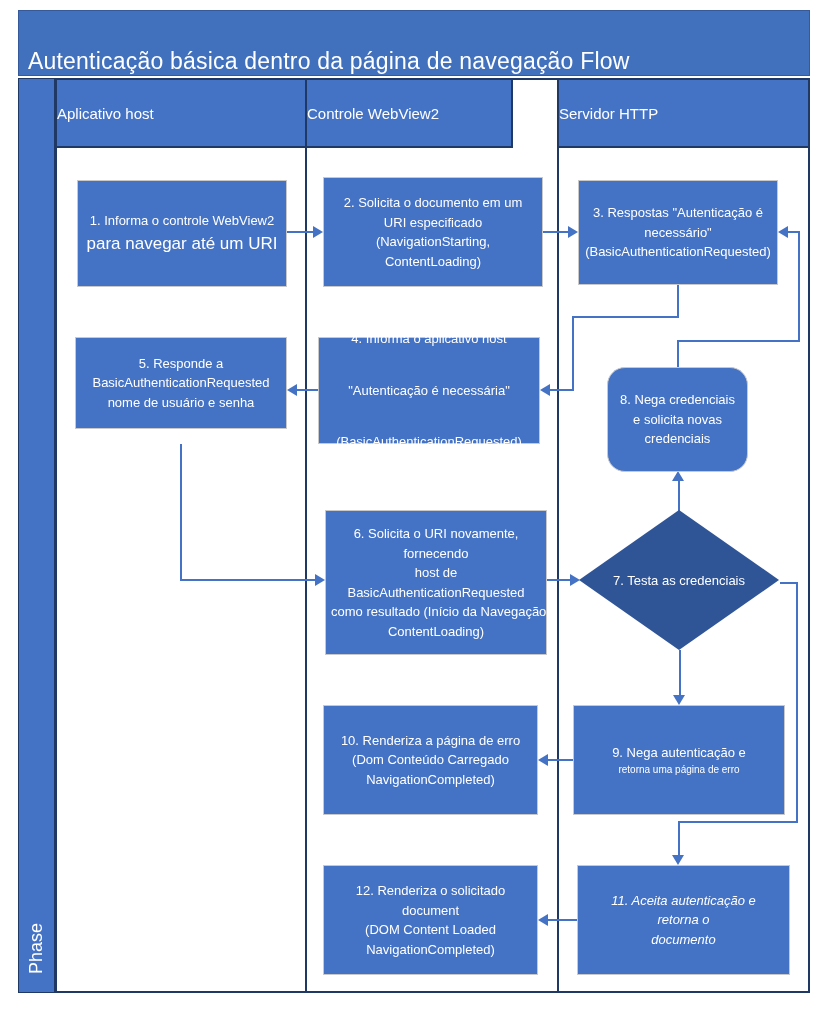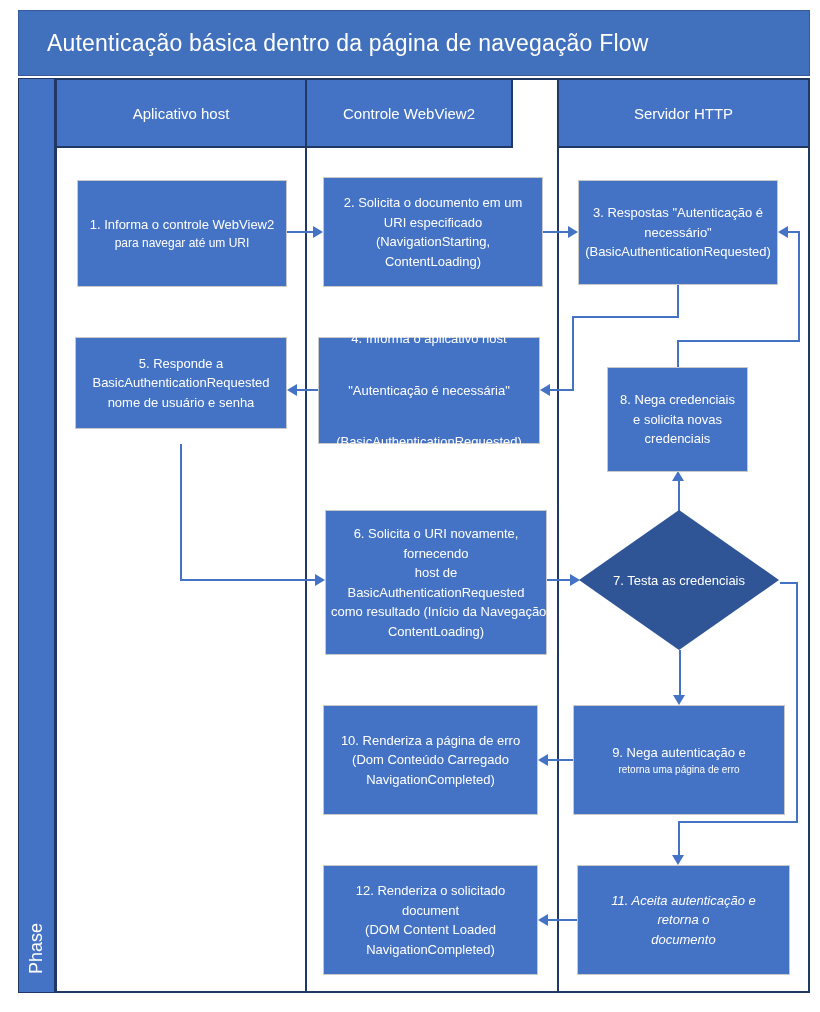--- a/index.html
+++ b/index.html
@@ -2,29 +2,29 @@
 <html><head>
 <meta charset="utf-8">
 <style>
   html,body{margin:0;padding:0;background:#ffffff;}
   .page{position:relative;width:820px;height:1012px;background:#ffffff;
         font-family:"Liberation Sans", sans-serif;overflow:hidden;}
 
   
   .title-bar{position:absolute;left:18px;top:10px;width:792px;height:66px;
              background:#4170BD;border:1px solid #35599A;box-sizing:border-box;
-             display:flex;align-items:center;padding-left:28px;}
+             display:flex;align-items:flex-end;padding-left:9px;}
   .title-bar span{color:#fff;font-size:23px;letter-spacing:.2px;}
 
   
   .frame{position:absolute;left:55px;top:78px;width:755px;height:915px;
          border:2px solid #1F3864;box-sizing:border-box;background:#fff;z-index:1;}
   .lane-head{position:absolute;top:78px;height:70px;background:#4472C4;
              border:2px solid #1F3864;box-sizing:border-box;z-index:2;
-             display:flex;align-items:center;justify-content:center;}
+             display:flex;align-items:center;}
   .lane-head span{color:#fff;font-size:15px;}
   #lh1{left:55px;width:252px;}
   #lh2{left:305px;width:208px;}
   #lh3{left:557px;width:253px;}
   .lane-divider{position:absolute;width:2px;background:#1F3864;top:148px;height:845px;z-index:2;}
   #ld1{left:305px;} #ld2{left:557px;}
 
   
   .phase-band{position:absolute;left:18px;top:78px;width:37px;height:915px;
               background:#4472C4;border:1px solid #1F3864;box-sizing:border-box;
@@ -36,27 +36,27 @@
   .node{position:absolute;background:#4472C4;border:1px solid #C9C9C9;color:#fff;
         display:flex;flex-direction:column;justify-content:center;align-items:center;
         text-align:center;font-size:13px;line-height:1.5;padding:4px 5px;
         box-sizing:border-box;z-index:4;}
   .nl{width:100%;}
   #n1{left:77px;top:180px;width:210px;height:107px;}
   #n2{left:323px;top:177px;width:220px;height:110px;}
   #n3{left:578px;top:180px;width:200px;height:105px;}
   #n4{left:318px;top:337px;width:222px;height:107px;gap:32px;}
   #n5{left:75px;top:337px;width:212px;height:92px;}
-  #n8{left:607px;top:367px;width:141px;height:105px;}
+  #n8{left:607px;top:367px;width:141px;height:105px;border-radius:18px;}
   #n6{left:325px;top:510px;width:222px;height:145px;overflow:hidden;}
   #n9{left:573px;top:705px;width:212px;height:110px;}
   #n10{left:323px;top:705px;width:215px;height:110px;}
   #n11{left:577px;top:865px;width:213px;height:110px;font-style:italic;}
   #n12{left:323px;top:865px;width:215px;height:110px;}
-  #n1 .nl:nth-child(2){font-size:12px;}
+  #n1 .nl:nth-child(2){font-size:17px;}
   #n9 .nl:nth-child(2){font-size:10px;}
   #n6 .nl:nth-child(5){white-space:nowrap;}
 
   
   .diamond-wrap{position:absolute;left:579px;top:510px;width:200px;height:140px;z-index:4;}
   .diamond-shape{position:absolute;left:0;top:0;width:100%;height:100%;background:#2F5597;
                  clip-path:polygon(50% 0,100% 50%,50% 100%,0 50%);}
   .diamond-label{position:absolute;left:0;top:0;width:100%;height:100%;display:flex;
                  align-items:center;justify-content:center;color:#fff;font-size:13px;}
 

